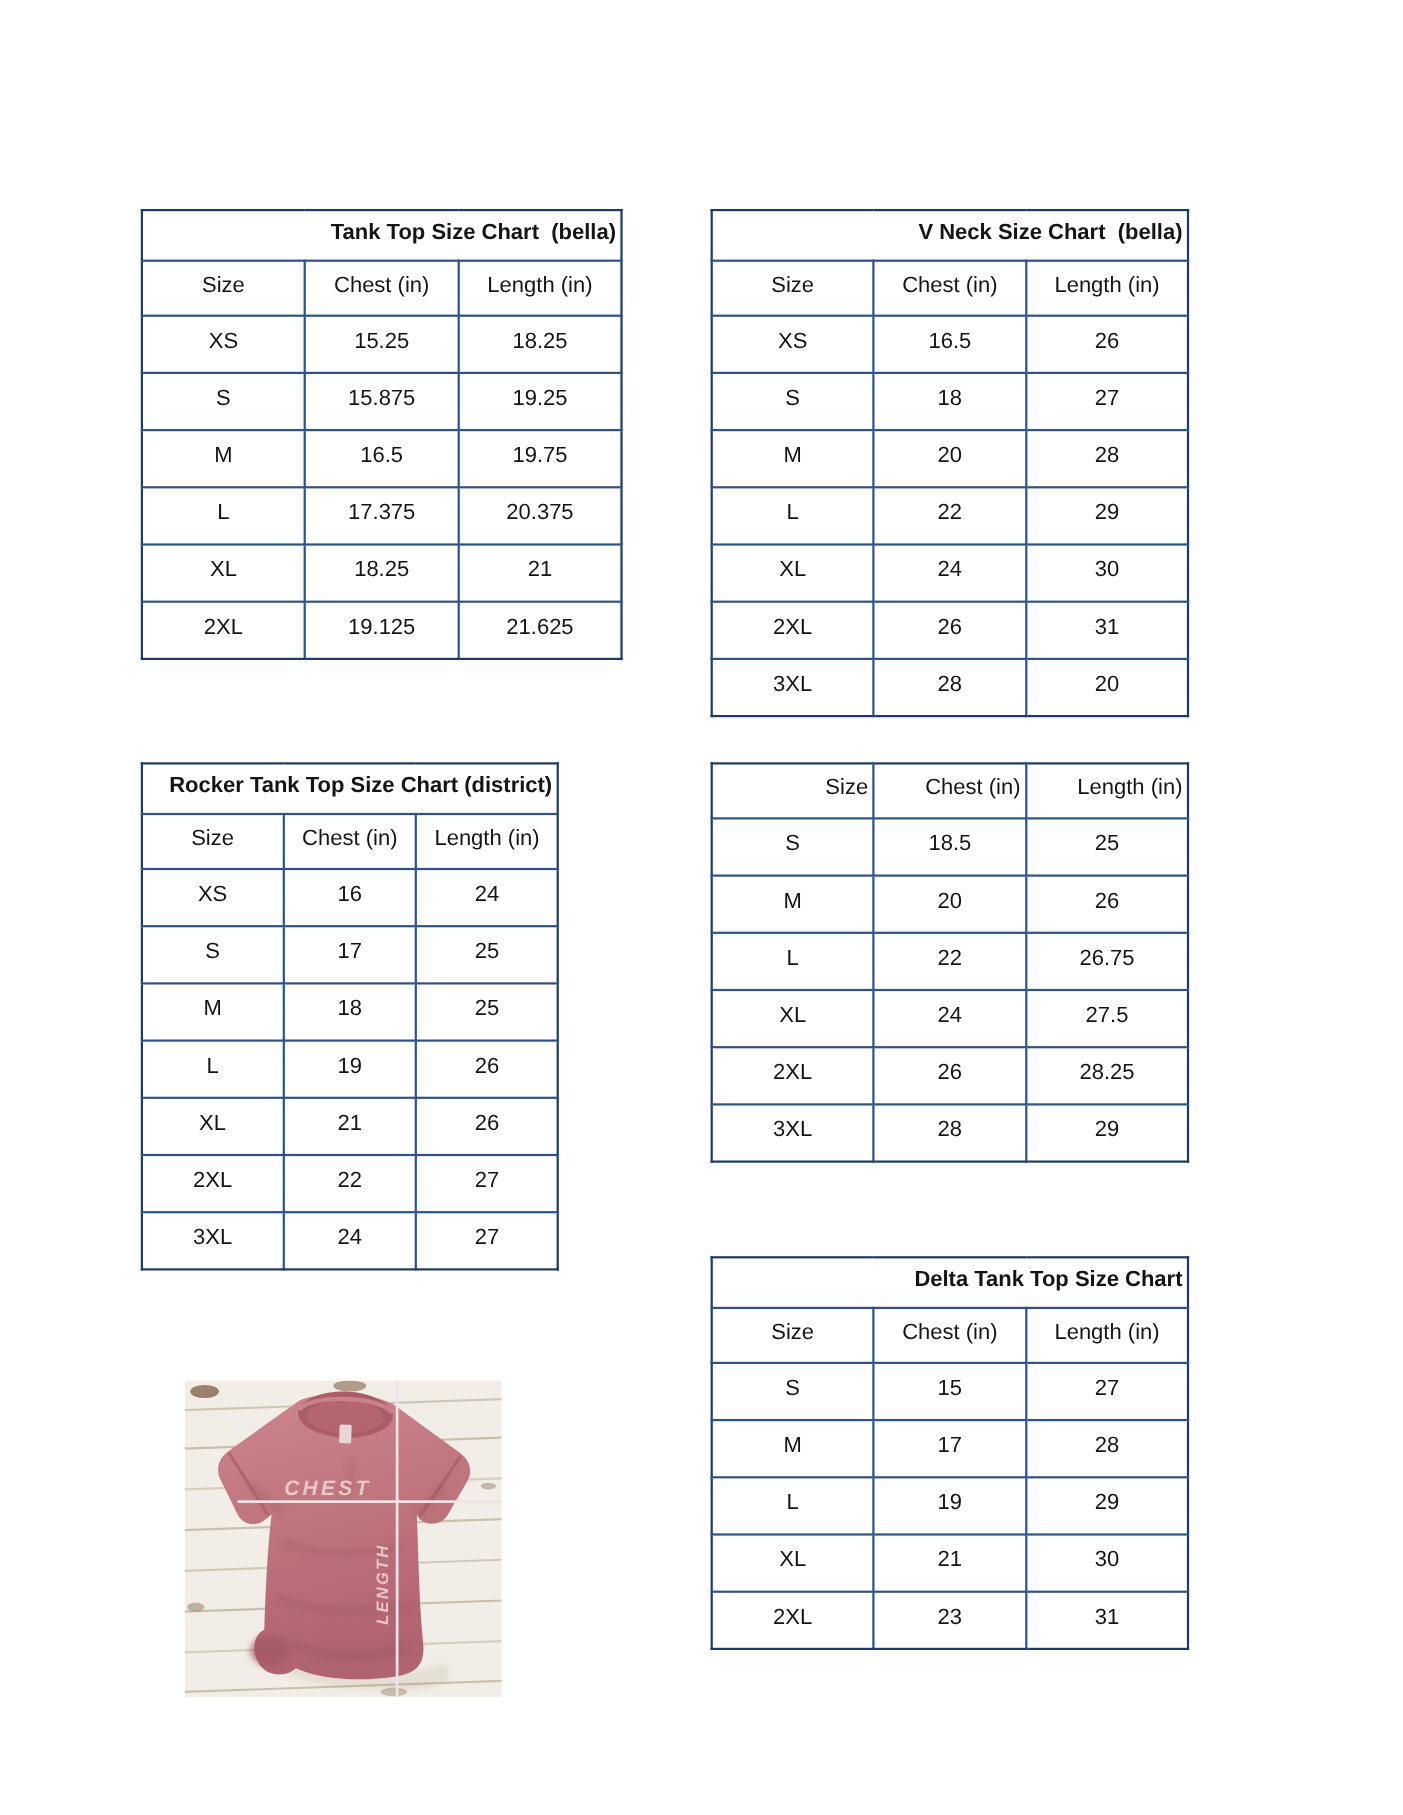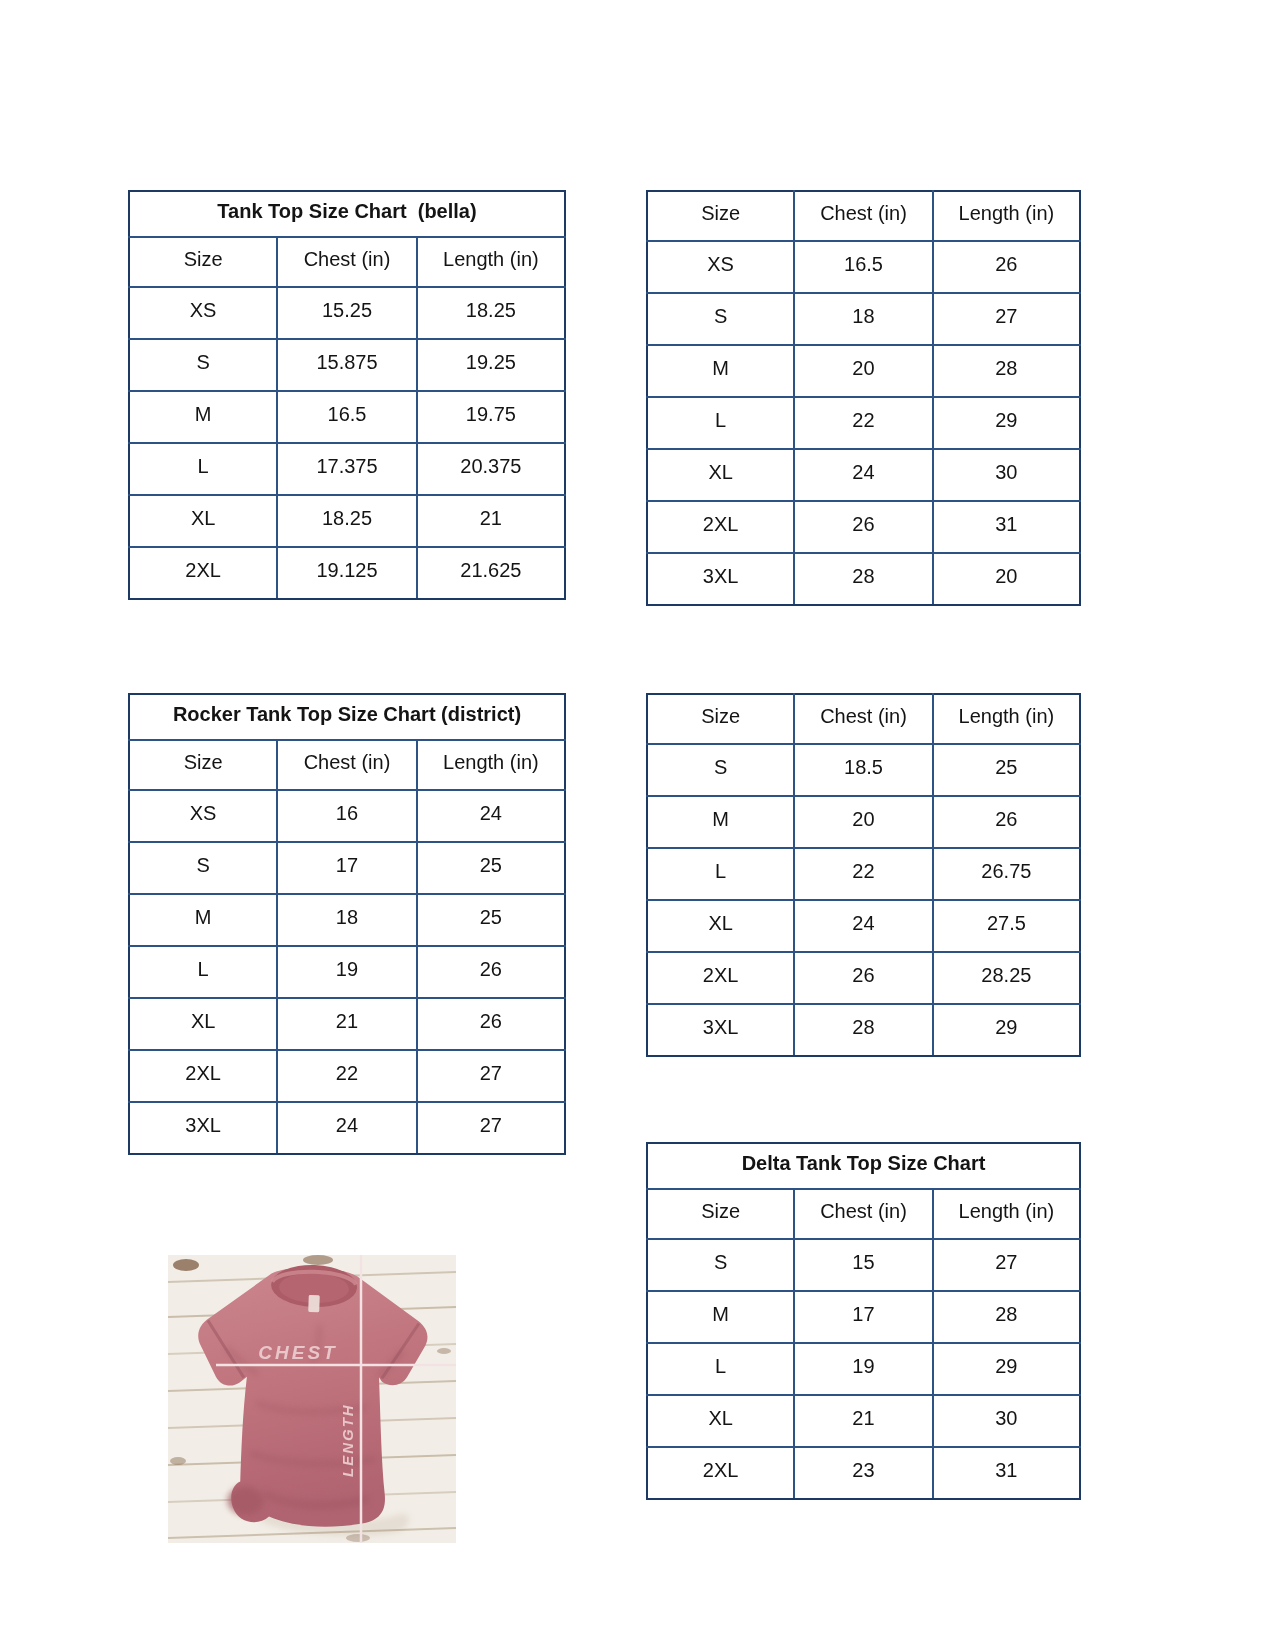--- a/index.html
+++ b/index.html
@@ -19,21 +19,21 @@
   }
   .page { position:absolute; inset:0; }
   .size-table { position:absolute; }
   table.chart { width:100%; border-collapse:collapse; table-layout:fixed; border:2px solid var(--border-outer); }
   table.chart td {
     border:2px solid var(--border-inner);
     text-align:center; vertical-align:middle;
     font-size:20px; color:#141414;
     padding:0 4px 6px 4px;
   }
-  table.chart tr:first-child td { border-top-color:var(--border-outer); }
+  table.chart tr:first-child td { border-top-color:var(--border-outer);text-align:right; }
   table.chart tr:last-child td { border-bottom-color:var(--border-outer); }
   table.chart td:first-child { border-left-color:var(--border-outer); }
   table.chart td:last-child { border-right-color:var(--border-outer); }
   td.title { font-weight:bold; font-size:21px; height:46px; white-space:pre-wrap; padding-bottom:4px; }
   td.hdr   { height:50px; }
   td.cell  { height:52px; }
   figure.photo { position:absolute; left:168px; top:1255px; width:324px; height:288px;font-style:italic; }
   figure.photo svg { display:block; }
 </style>
 </head>
@@ -93,20 +93,23 @@
 
   <section class="size-table" style="left:646px; top:190px; width:435px;">
       <table class="chart">
         <colgroup>
           <col style="width: 34%;">
           <col style="width: 32%;">
           <col style="width: 34%;">
         </colgroup>
         <tbody>
           <tr>
+            <td colspan="3" class="title">V Neck Size Chart  (bella)</td>
+          </tr>
+          <tr>
             <td class="hdr">Size</td>
             <td class="hdr">Chest (in)</td>
             <td class="hdr">Length (in)</td>
           </tr>
           <tr>
             <td class="cell">XS</td>
             <td class="cell">16.5</td>
             <td class="cell">26</td>
           </tr>
           <tr>
@@ -136,21 +139,21 @@
           </tr>
           <tr>
             <td class="cell">3XL</td>
             <td class="cell">28</td>
             <td class="cell">20</td>
           </tr>
         </tbody>
       </table>
     </section>
 
-  <section class="size-table" style="left:128px; top:693px; width:438px;">
+  <section class="size-table" style="left:128px; top:693px; width:380px;">
       <table class="chart">
         <colgroup>
           <col style="width: 34%;">
           <col style="width: 32%;">
           <col style="width: 34%;">
         </colgroup>
         <tbody>
           <tr>
             <td colspan="3" class="title">Rocker Tank Top Size Chart (district)</td>
           </tr>

